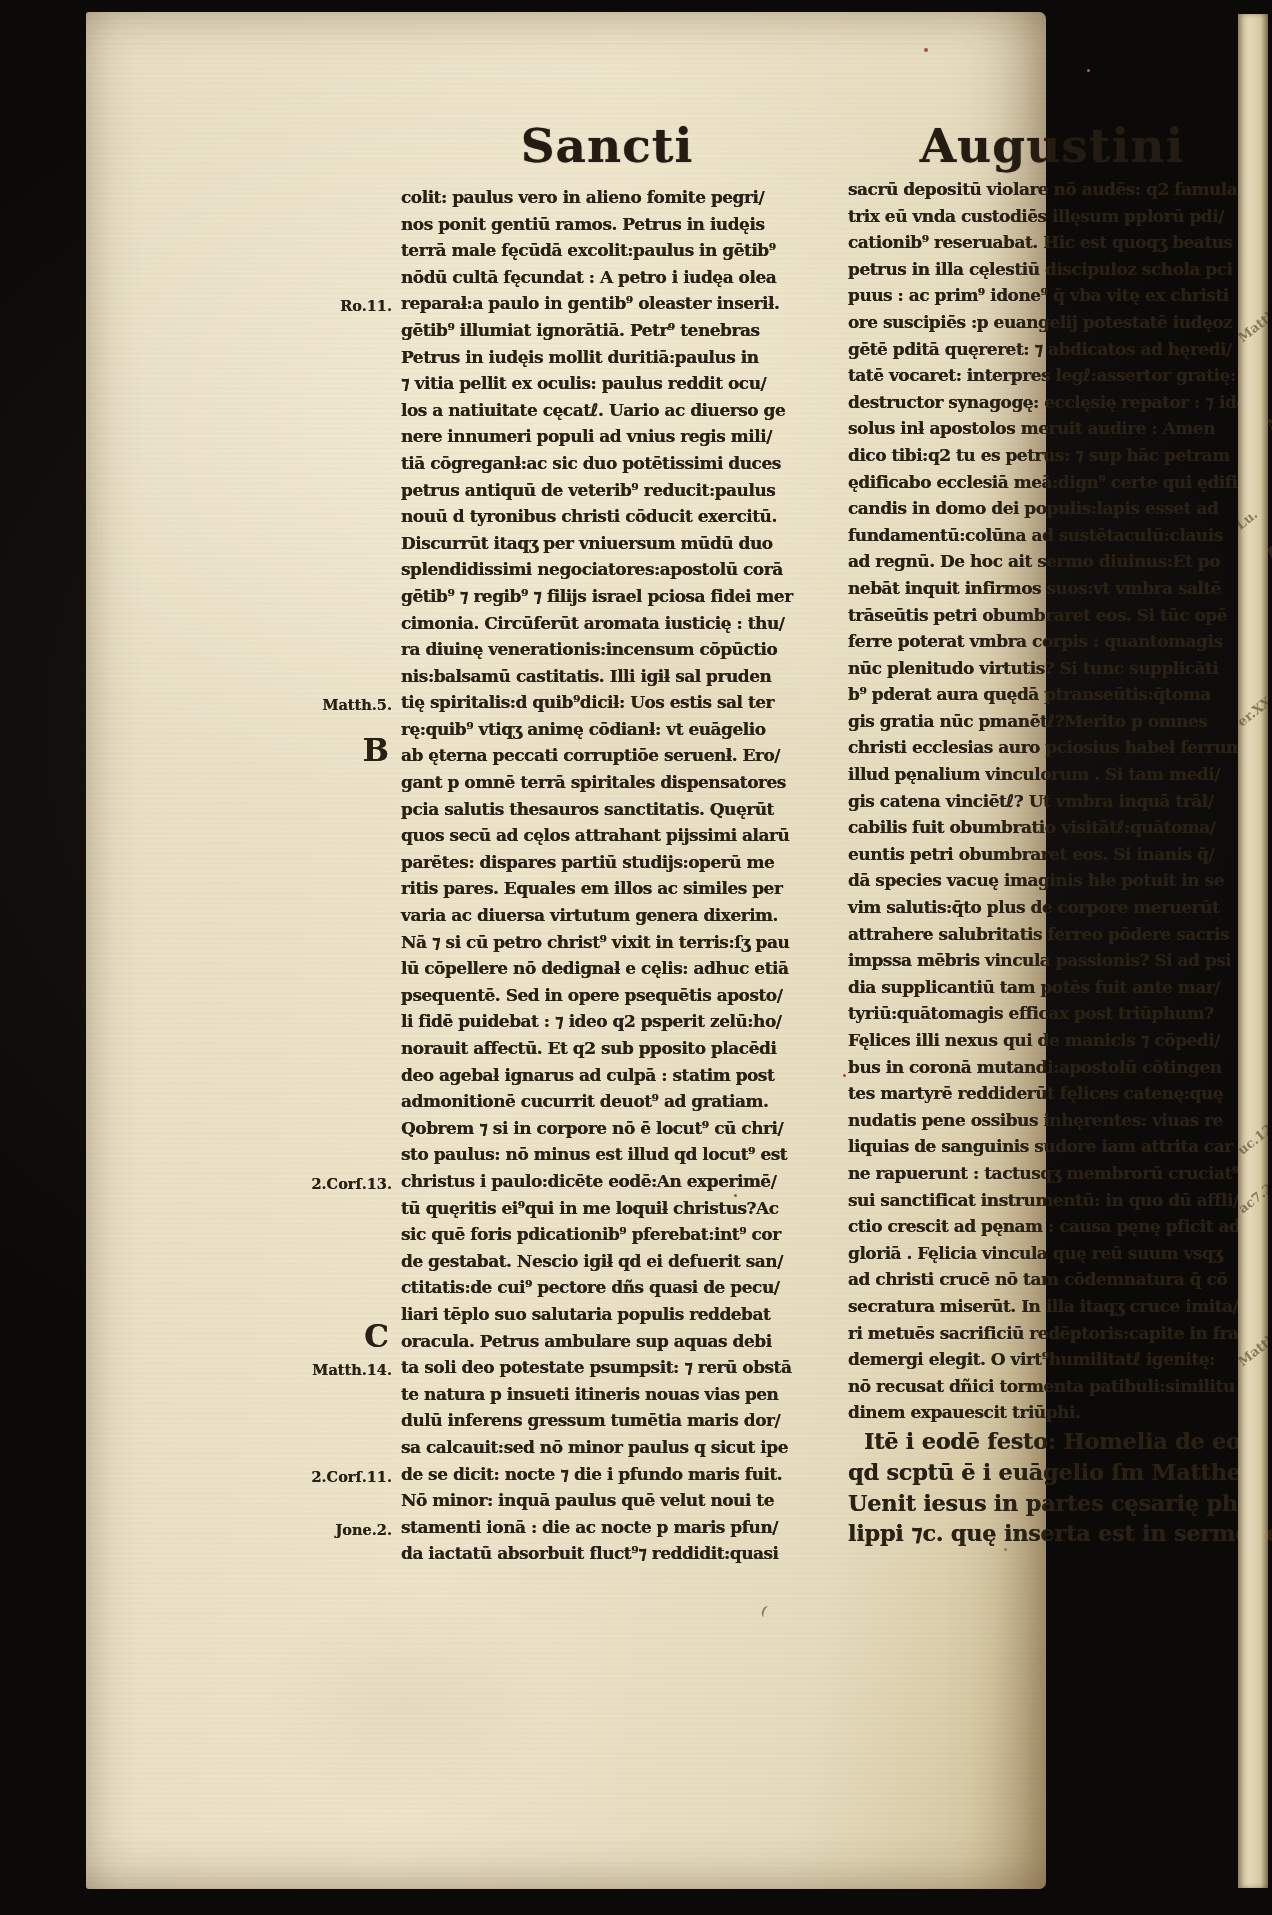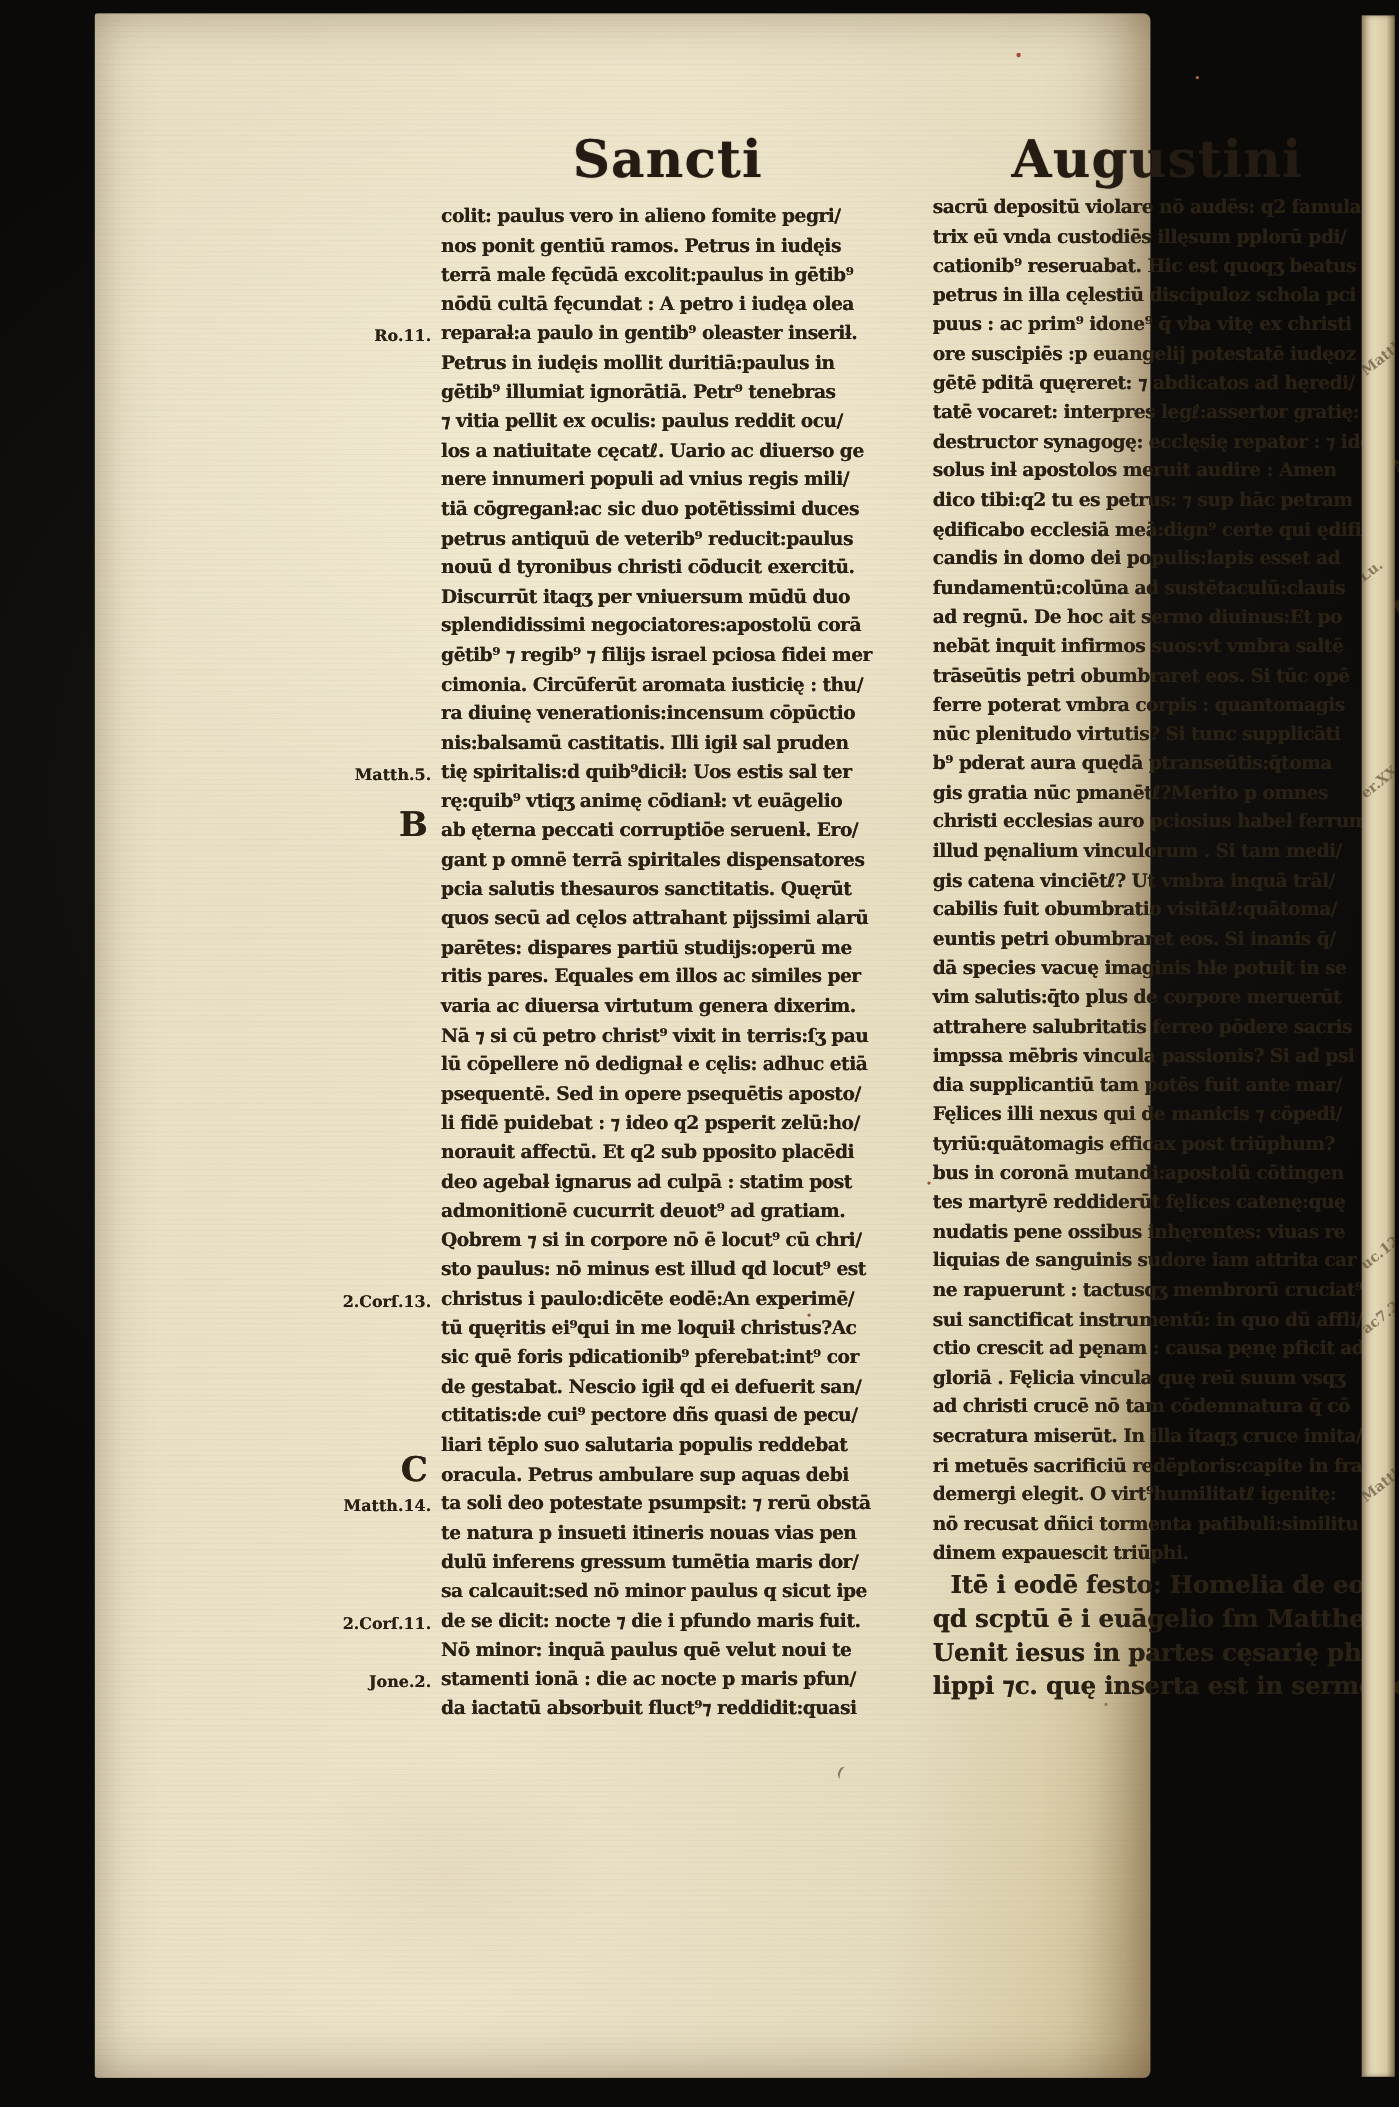--- a/index.html
+++ b/index.html
@@ -55,22 +55,22 @@
   <div class="paper">
     <div class="laid"></div>
     <div class="head head-left">Sancti</div>
     <div class="head head-right">Augustini</div>
     <div class="col col-left" id="col-left">
         <div class="tl"><span>colit: paulus vero in alieno fomite pegri/</span></div>
         <div class="tl"><span>nos ponit gentiū ramos. Petrus in iudęis</span></div>
         <div class="tl"><span>terrā male fęcūdā excolit:paulus in gētib⁹</span></div>
         <div class="tl"><span>nōdū cultā fęcundat : A petro i iudęa olea</span></div>
         <div class="tl"><span>reparaƚ:a paulo in gentib⁹ oleaster inseriƚ.</span><span class="mn-left">Ro.11.</span></div>
+        <div class="tl"><span>gētib⁹ illumiat ignorātiā. Petr⁹ tenebras</span></div>
         <div class="tl"><span>Petrus in iudęis mollit duritiā:paulus in</span></div>
-        <div class="tl"><span>gētib⁹ illumiat ignorātiā. Petr⁹ tenebras</span></div>
         <div class="tl"><span>⁊ vitia pellit ex oculis: paulus reddit ocu/</span></div>
         <div class="tl"><span>los a natiuitate cęcatℓ. Uario ac diuerso ge</span></div>
         <div class="tl"><span>nere innumeri populi ad vnius regis mili/</span></div>
         <div class="tl"><span>tiā cōgreganƚ:ac sic duo potētissimi duces</span></div>
         <div class="tl"><span>petrus antiquū de veterib⁹ reducit:paulus</span></div>
         <div class="tl"><span>nouū d tyronibus christi cōducit exercitū.</span></div>
         <div class="tl"><span>Discurrūt itaqʒ per vniuersum mūdū duo</span></div>
         <div class="tl"><span>splendidissimi negociatores:apostolū corā</span></div>
         <div class="tl"><span>gētib⁹ ⁊ regib⁹ ⁊ filijs israel pciosa fidei mer</span></div>
         <div class="tl"><span>cimonia. Circūferūt aromata iusticię : thu/</span></div>
@@ -135,22 +135,22 @@
         <div class="tl"><span>christi ecclesias auro pciosius habeƚ ferrum</span></div>
         <div class="tl"><span>illud pęnalium vinculorum . Si tam medi/</span></div>
         <div class="tl"><span>gis catena vinciētℓ? Ut vmbra inquā trāl/</span></div>
         <div class="tl"><span>cabilis fuit obumbratio visitātℓ:quātoma/</span></div>
         <div class="tl"><span>euntis petri obumbraret eos. Si inanis q̄/</span></div>
         <div class="tl"><span>dā species vacuę imaginis hƚe potuit in se</span></div>
         <div class="tl"><span>vim salutis:q̄to plus de corpore meruerūt</span></div>
         <div class="tl"><span>attrahere salubritatis ferreo pōdere sacris</span></div>
         <div class="tl"><span>impssa mēbris vincula passionis? Si ad psi</span></div>
         <div class="tl"><span>dia supplicantiū tam potēs fuit ante mar/</span></div>
+        <div class="tl"><span>tyriū:quātomagis efficax post triūphum?</span></div>
         <div class="tl"><span>Fęlices illi nexus qui de manicis ⁊ cōpedi/</span></div>
-        <div class="tl"><span>tyriū:quātomagis efficax post triūphum?</span></div>
         <div class="tl"><span>bus in coronā mutandi:apostolū cōtingen</span></div>
         <div class="tl"><span>tes martyrē reddiderūt fęlices catenę:quę</span></div>
         <div class="tl"><span>nudatis pene ossibus inhęrentes: viuas re</span></div>
         <div class="tl"><span>liquias de sanguinis sudore iam attrita car</span></div>
         <div class="tl"><span>ne rapuerunt : tactusqʒ membrorū cruciat⁹</span></div>
         <div class="tl"><span>sui sanctificat instrumentū: in quo dū affli/</span></div>
         <div class="tl"><span>ctio crescit ad pęnam : causa pęnę pficit ad</span></div>
         <div class="tl"><span>gloriā . Fęlicia vincula quę reū suum vsqʒ</span></div>
         <div class="tl"><span>ad christi crucē nō tam cōdemnatura q̄ cō</span></div>
         <div class="tl"><span>secratura miserūt. In illa itaqʒ cruce imita/</span></div>

